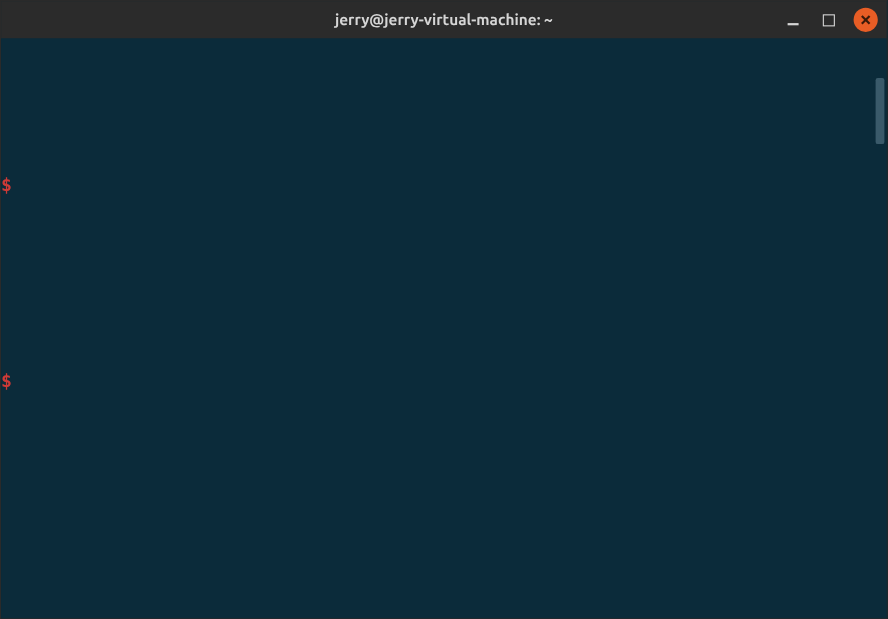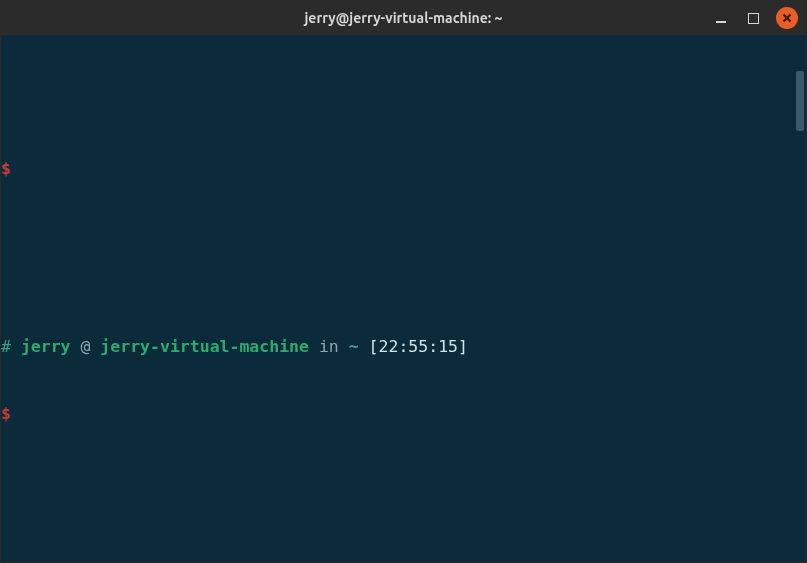--- a/index.html
+++ b/index.html
@@ -134,21 +134,20 @@
   </div>
 
   <div class="terminal-body">
     <div class="scrollbar"></div>
 
     
     <div class="line"><span class="c-dollar">$</span> <span class="c-cmd"></span></div>
     <div class="line">&nbsp;</div>
 
     
-    <div class="line"><span class="c-hash">#</span> <span class="c-user">jerry</span> <span class="c-at">@</span> <span class="c-host">jerry-virtual-machine</span> <span class="c-in">in</span> <span class="c-path">~</span> <span class="c-time">[22:55:15]</span></div>
     <div class="line"><span class="c-dollar">$</span> <span class="c-cmd"></span></div>
     <div class="line">&nbsp;</div>
 
     
     
     
     
     
 
     

